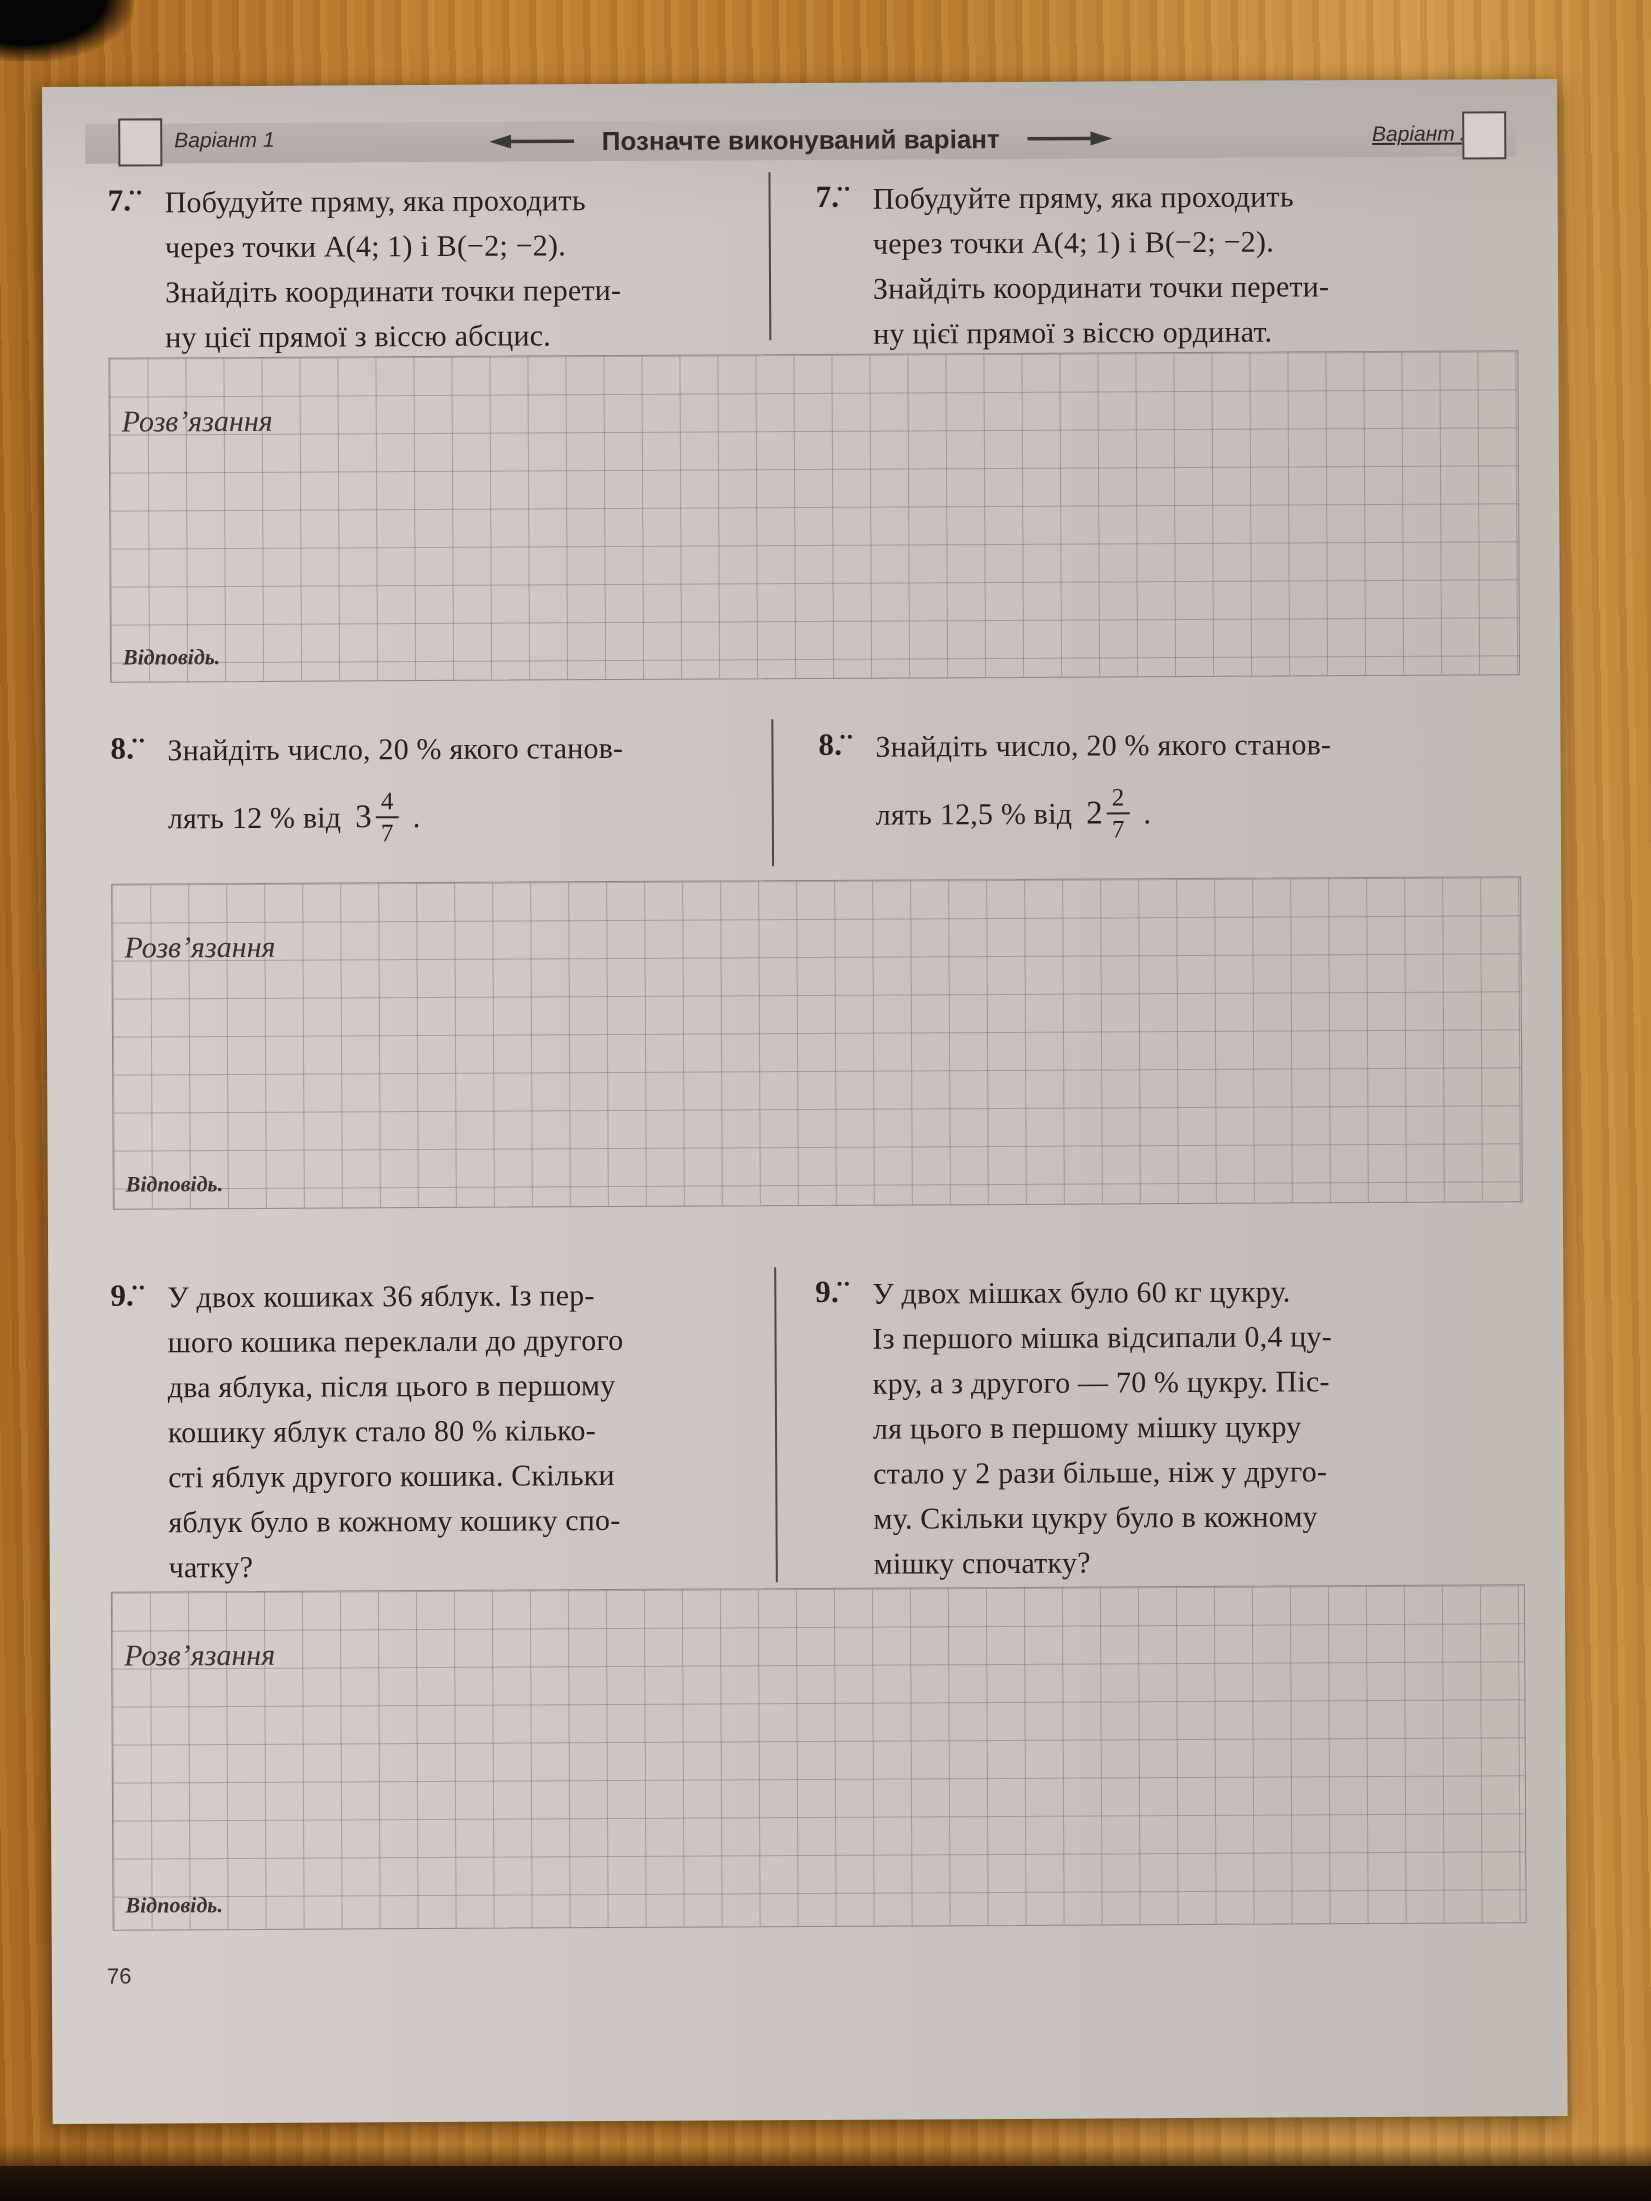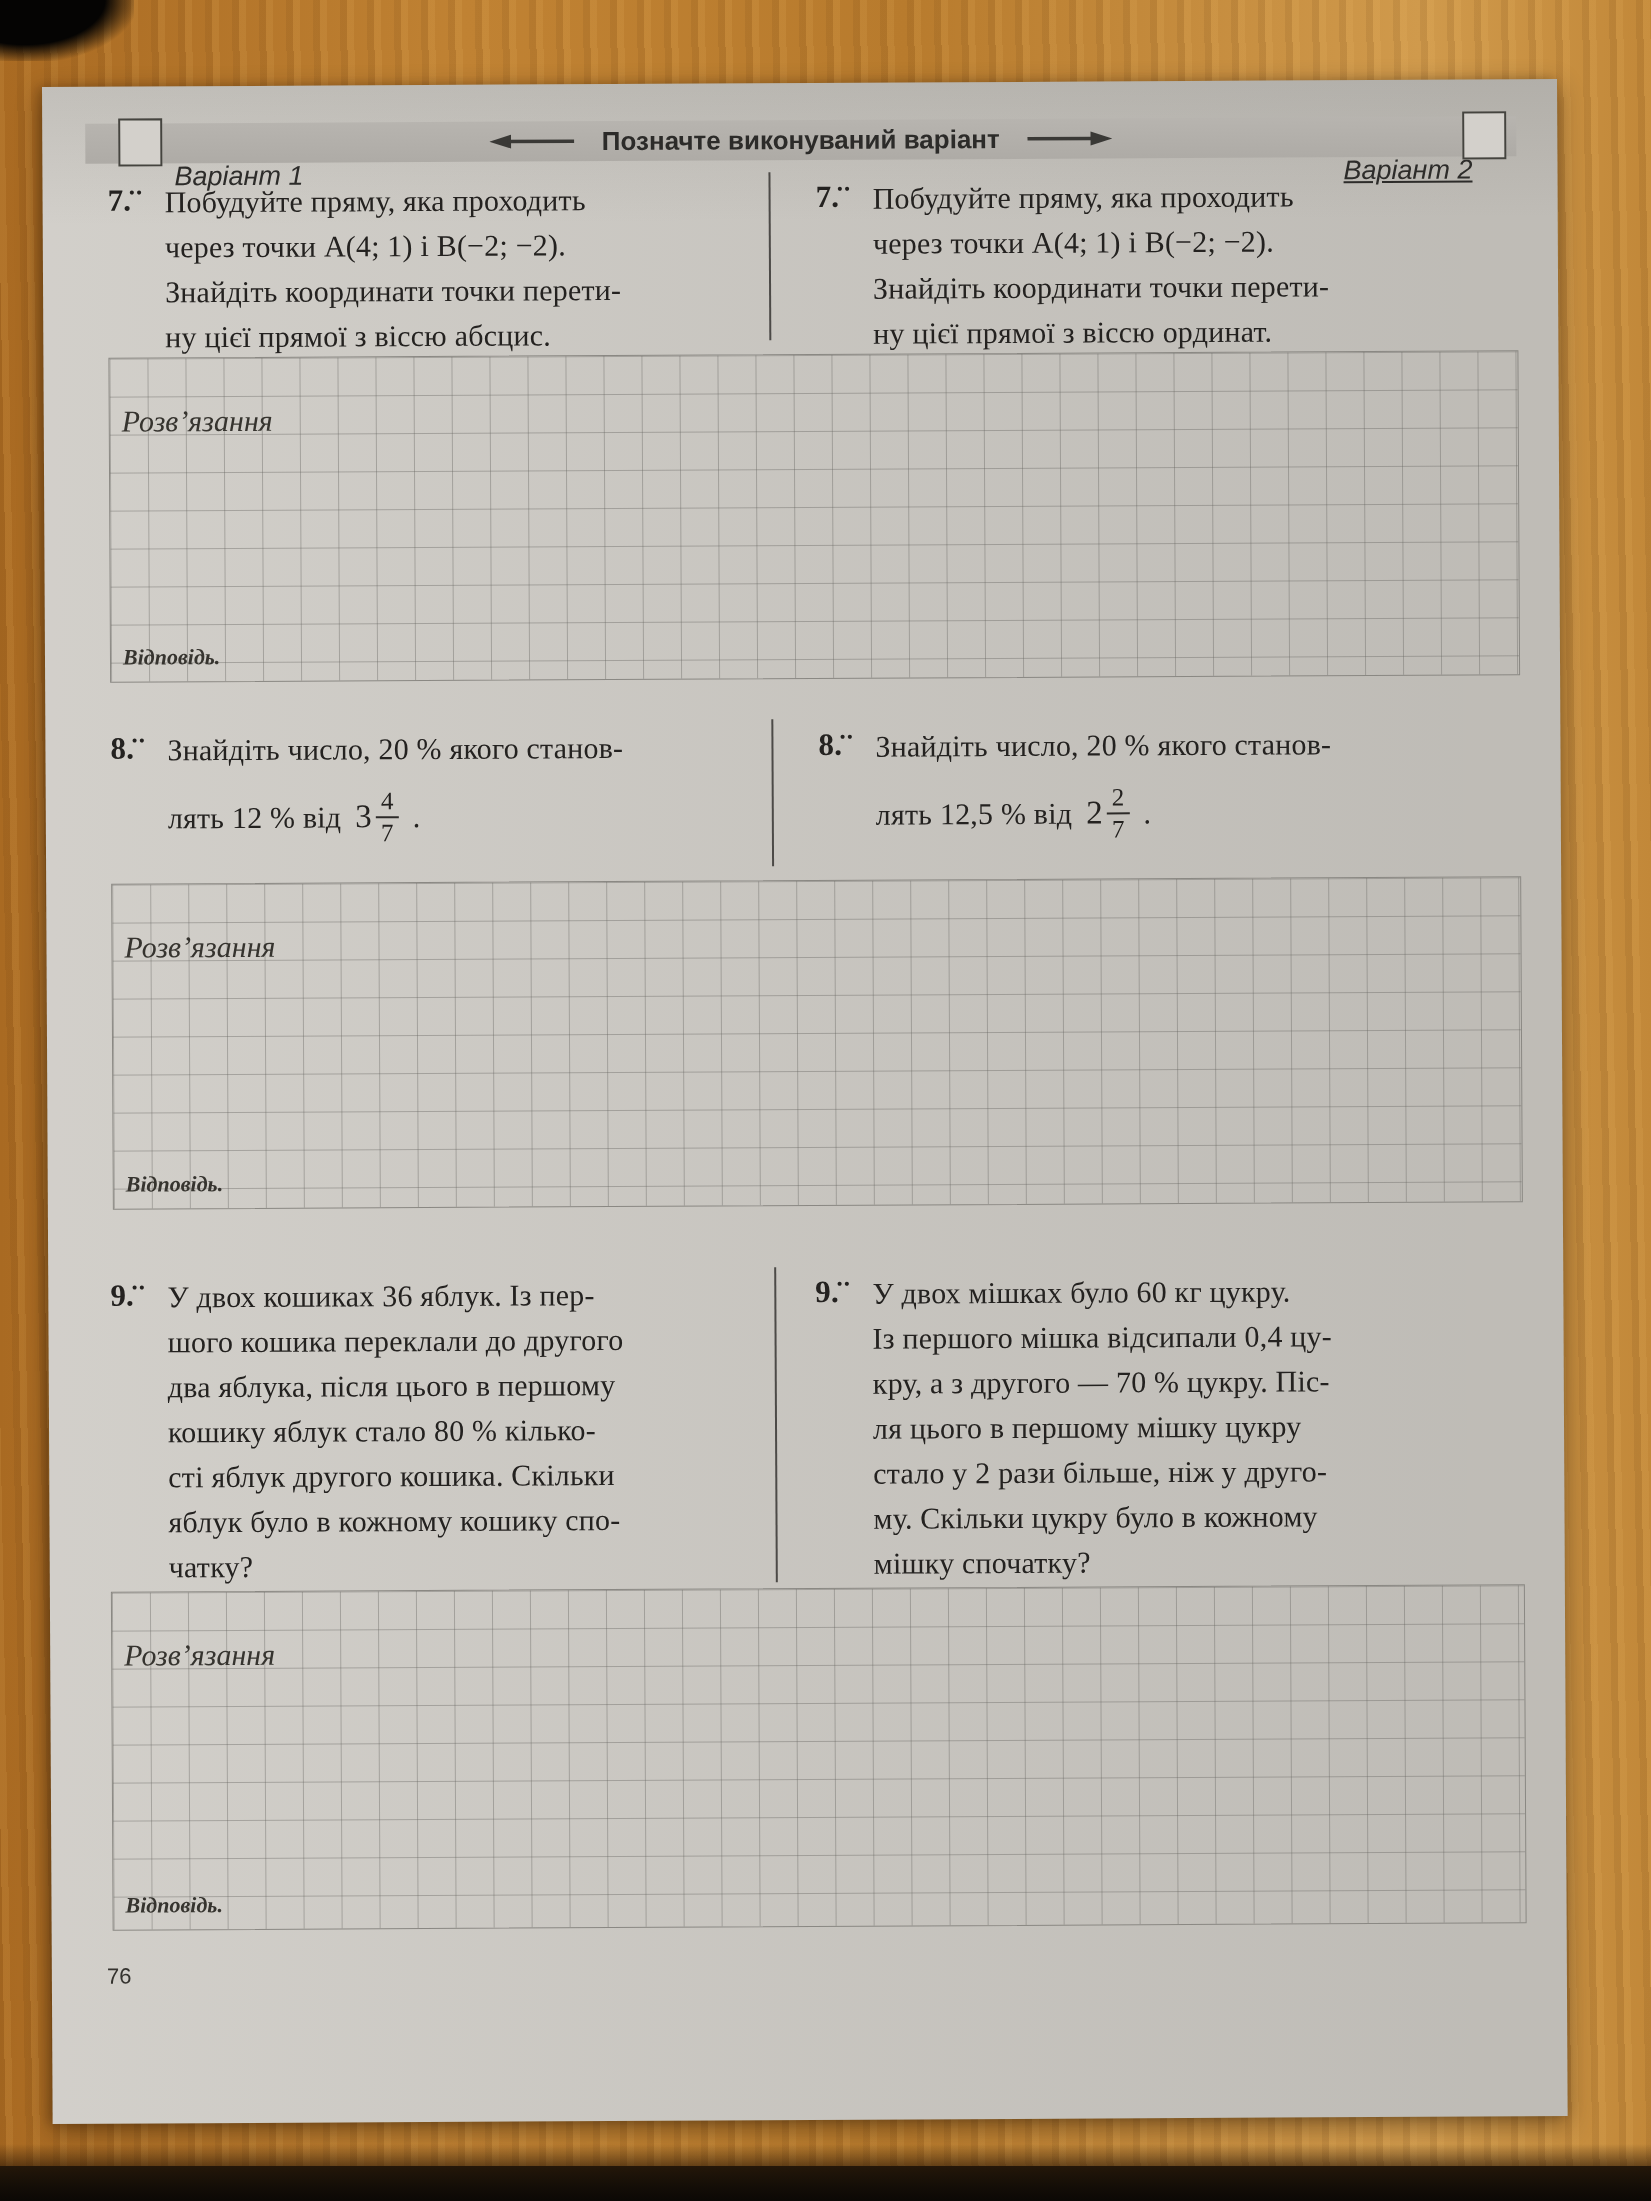--- a/index.html
+++ b/index.html
@@ -44,21 +44,21 @@
   }
   .bar .checkbox{
     position:absolute;top:-5px;width:44px;height:48px;
     background:#d3d0cb;border:2px solid #45443f;box-sizing:border-box;
   }
   .cb-left{left:33px;}
   .cb-right{right:10px;}
   .variant-label{
     position:absolute;top:5px;
     font-family:"Liberation Sans","DejaVu Sans",sans-serif;
-    font-style:italic;font-size:27px;color:#2d2c2a;white-space:nowrap;margin-top:33px;
+    font-style:italic;font-size:21px;color:#2d2c2a;white-space:nowrap;
   }
   .v1{left:89px;}
   .v2{right:44px;text-decoration:underline;}
   .bar-center{
     position:absolute;left:0;right:0;top:0;height:40px;
     display:flex;align-items:center;justify-content:center;gap:28px;
   }
   .instruction{
     font-family:"Liberation Sans","DejaVu Sans",sans-serif;
     font-weight:700;font-size:26px;color:#2c2b29;white-space:nowrap;

